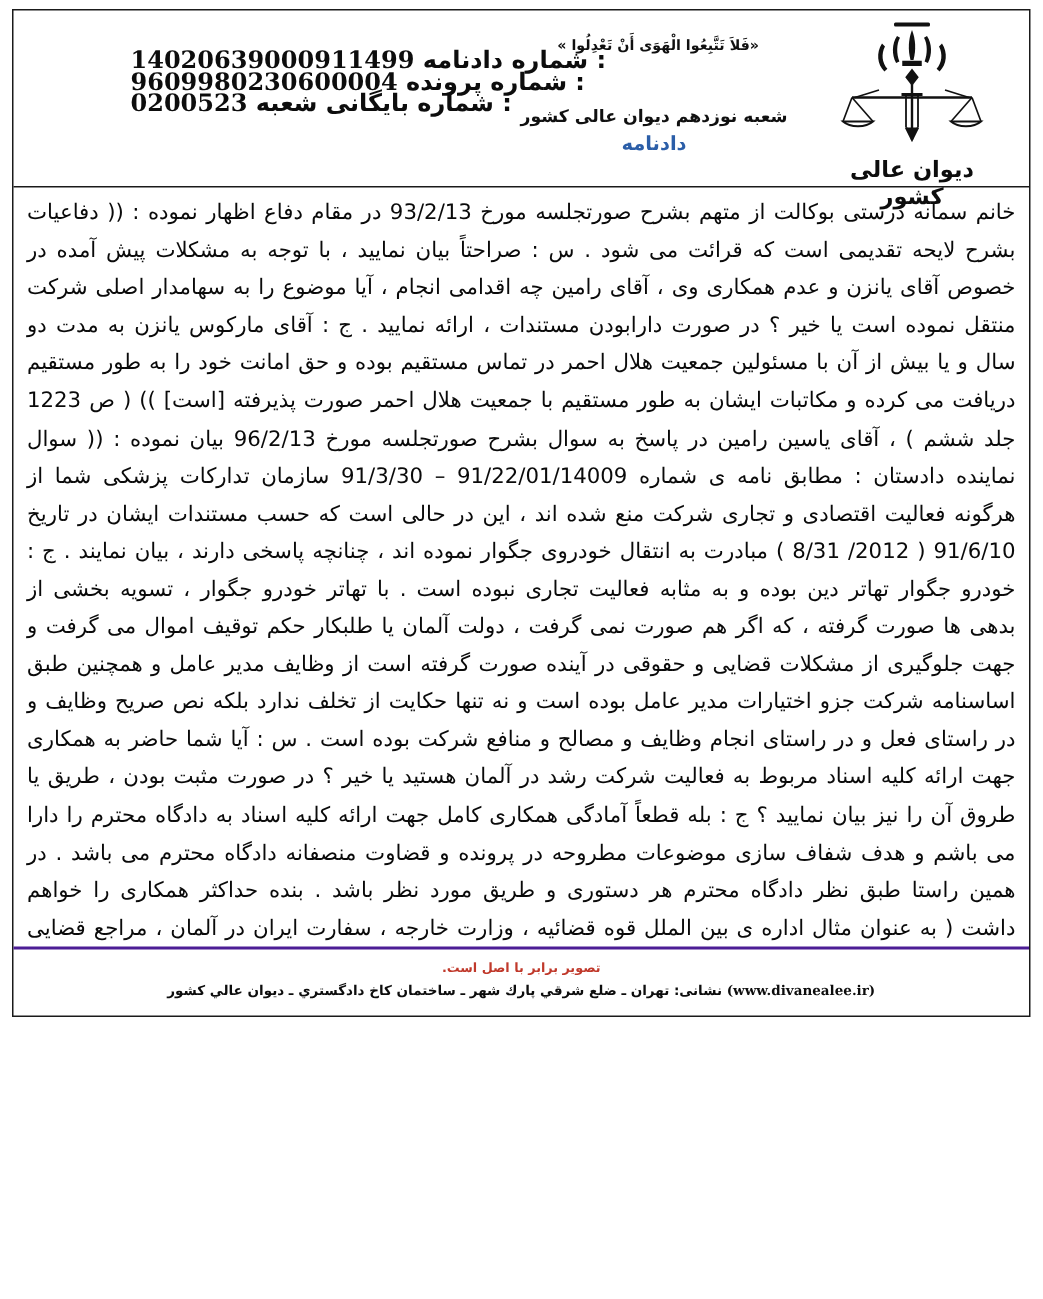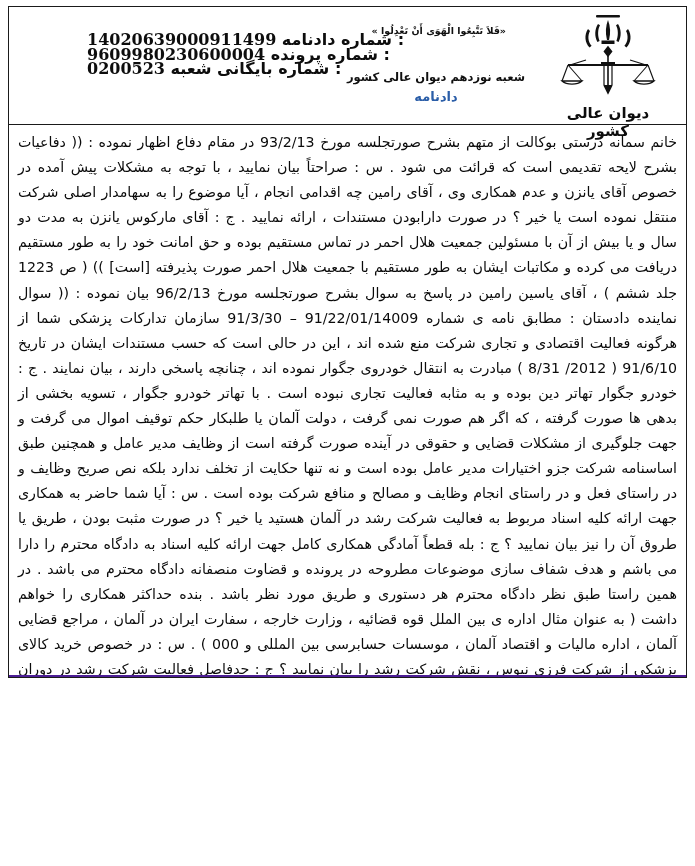--- a/index.html
+++ b/index.html
@@ -223,14 +223,21 @@
         </g>
       </svg>
       <div class="emblem-caption">دیوان عالی کشور</div>
     </div>
   </div>
 
   <div class="body-wrap">
     <div class="body-text">خانم سمانه درستی بوکالت از متهم بشرح صورتجلسه مورخ 93/2/13 در مقام دفاع اظهار نموده : (( دفاعیات بشرح لایحه تقدیمی است که قرائت می شود . س : صراحتاً بیان نمایید ، با توجه به مشکلات پیش آمده در خصوص آقای یانزن و عدم همکاری وی ، آقای رامین چه اقدامی انجام ، آیا موضوع را به سهامدار اصلی شرکت منتقل نموده است یا خیر ؟ در صورت دارابودن مستندات ، ارائه نمایید . ج : آقای مارکوس یانزن به مدت دو سال و یا بیش از آن با مسئولین جمعیت هلال احمر در تماس مستقیم بوده و حق امانت خود را به طور مستقیم دریافت می کرده و مکاتبات ایشان به طور مستقیم با جمعیت هلال احمر صورت پذیرفته [است] )) ( ص 1223 جلد ششم ) ، آقای یاسین رامین در پاسخ به سوال بشرح صورتجلسه مورخ 96/2/13 بیان نموده : (( سوال نماینده دادستان : مطابق نامه ی شماره 91/22/01/14009 – 91/3/30 سازمان تدارکات پزشکی شما از هرگونه فعالیت اقتصادی و تجاری شرکت منع شده اند ، این در حالی است که حسب مستندات ایشان در تاریخ 91/6/10 ( 2012/ 8/31 ) مبادرت به انتقال خودروی جگوار نموده اند ، چنانچه پاسخی دارند ، بیان نمایند . ج : خودرو جگوار تهاتر دین بوده و به مثابه فعالیت تجاری نبوده است . با تهاتر خودرو جگوار ، تسویه بخشی از بدهی ها صورت گرفته ، که اگر هم صورت نمی گرفت ، دولت آلمان یا طلبکار حکم توقیف اموال می گرفت و جهت جلوگیری از مشکلات قضایی و حقوقی در آینده صورت گرفته است از وظایف مدیر عامل و همچنین طبق اساسنامه شرکت جزو اختیارات مدیر عامل بوده است و نه تنها حکایت از تخلف ندارد بلکه نص صریح وظایف و در راستای فعل و در راستای انجام وظایف و مصالح و منافع شرکت بوده است . س : آیا شما حاضر به همکاری جهت ارائه کلیه اسناد مربوط به فعالیت شرکت رشد در آلمان هستید یا خیر ؟ در صورت مثبت بودن ، طریق یا طروق آن را نیز بیان نمایید ؟ ج : بله قطعاً آمادگی همکاری کامل جهت ارائه کلیه اسناد به دادگاه محترم را دارا می باشم و هدف شفاف سازی موضوعات مطروحه در پرونده و قضاوت منصفانه دادگاه محترم می باشد . در همین راستا طبق نظر دادگاه محترم هر دستوری و طریق مورد نظر باشد . بنده حداکثر همکاری را خواهم داشت ( به عنوان مثال اداره ی بین الملل قوه قضائیه ، وزارت خارجه ، سفارت ایران در آلمان ، مراجع قضایی آلمان ، اداره مالیات و اقتصاد آلمان ، موسسات حسابرسی بین المللی و 000 ) . س : در خصوص خرید کالای پزشکی از شرکت فرزی نیوس ، نقش شرکت رشد را بیان نمایید ؟ ج : حدفاصل فعالیت شرکت رشد در دوران بنده قرار بود ، شرکت رشد به عنوان مرجع اصلی خرید و تحویل کالا به شرکت ها و بخش های مختلف هلال احمر باشد . در همین راستا شرکت رشد استعلامات را از بخش های مختلف هلال احمر من جمله سازمان تدارکات دریافت می نمود و به عنوان خریدار از شرکت های اروپایی خرید را انجام می داد و بعد به عنوان فروشنده می فروخت به شرکت های هلال احمر ، من جمله سازمان</div>
   </div>
 
+  <div class="footer">
+    <div class="footer-certify">تصویر برابر با اصل است.</div>
+    <div class="footer-address">
+      <span class="footer-url">(www.divanealee.ir)</span>
+      <span>نشانی:  تهران ـ ضلع شرقي پارك شهر ـ ساختمان كاخ دادگستري ـ ديوان عالي كشور</span>
+    </div>
+  </div>
 
 </div>
 
 </body></html>

